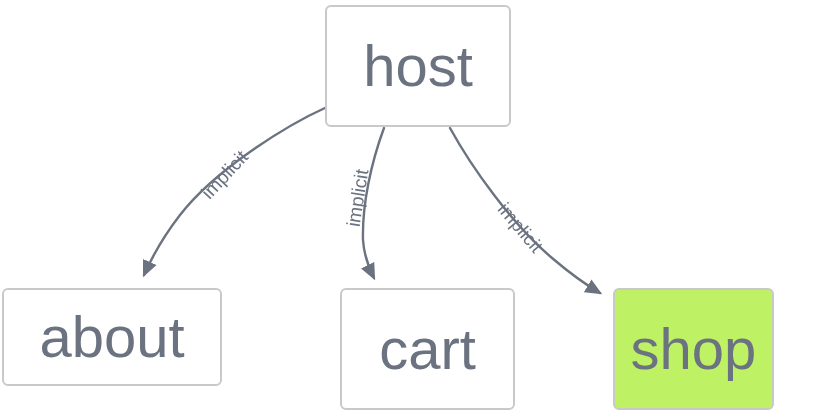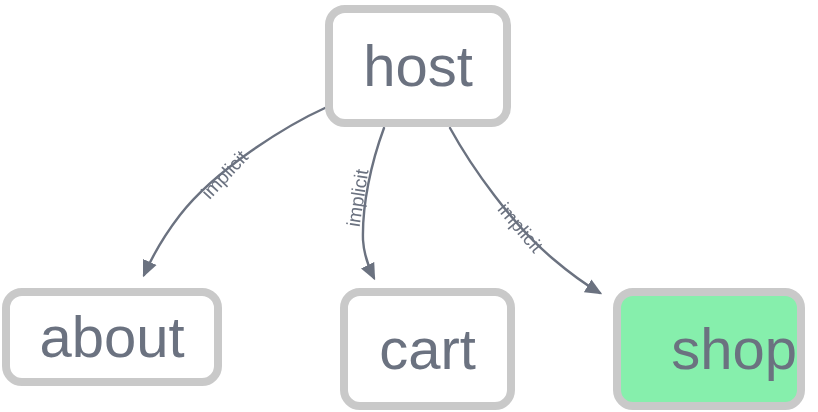--- a/index.html
+++ b/index.html
@@ -19,22 +19,22 @@
     position: absolute;
     left: 0;
     top: 0;
     width: 818px;
     height: 412px;
   }
   .node {
     position: absolute;
     box-sizing: border-box;
     background: #ffffff;
-    border: 8px solid #c4b5fd;
-    border-radius: 20px;
+    border: 2px solid #c4b5fd;
+    border-radius: 6px;
     display: flex;
     align-items: center;
     justify-content: center;
     z-index: 2;
   }
   .node-label {
     color: #6b7280;
     font-size: 58px;
     font-weight: 400;
     line-height: 1;
@@ -74,21 +74,21 @@
   </div>
 
   <div class="node" style="left: 2px; top: 288px; width: 220px; height: 98px; border-color: rgb(201, 201, 201); background: rgb(255, 255, 255);">
     <span class="node-label" style="color: rgb(107, 114, 128);">about</span>
   </div>
 
   <div class="node" style="left: 340px; top: 288px; width: 175px; height: 122px; border-color: rgb(201, 201, 201); background: rgb(255, 255, 255);">
     <span class="node-label" style="color: rgb(107, 114, 128);">cart</span>
   </div>
 
-  <div class="node" style="left: 613px; top: 288px; width: 192px; height: 122px; border-color: rgb(201, 201, 201); background: #86efac; justify-content: flex-end;">
+  <div class="node" style="left: 613px; top: 288px; width: 161px; height: 122px; border-color: rgb(201, 201, 201); background: #bef264;">
     <span class="node-label" style="color: rgb(107, 114, 128);">shop</span>
   </div>
 
   <div class="edge-label" style="left: 225px; top: 175px; color: rgb(107, 114, 128); transform: translate(-50%, -50%) rotate(-47deg);">implicit</div>
 
   <div class="edge-label" style="left: 358px; top: 198px; color: rgb(107, 114, 128); transform: translate(-50%, -50%) rotate(-81deg);">implicit</div>
 
   <div class="edge-label" style="left: 520px; top: 228px; color: rgb(107, 114, 128); transform: translate(-50%, -50%) rotate(50deg);">implicit</div>
 
 </div>

